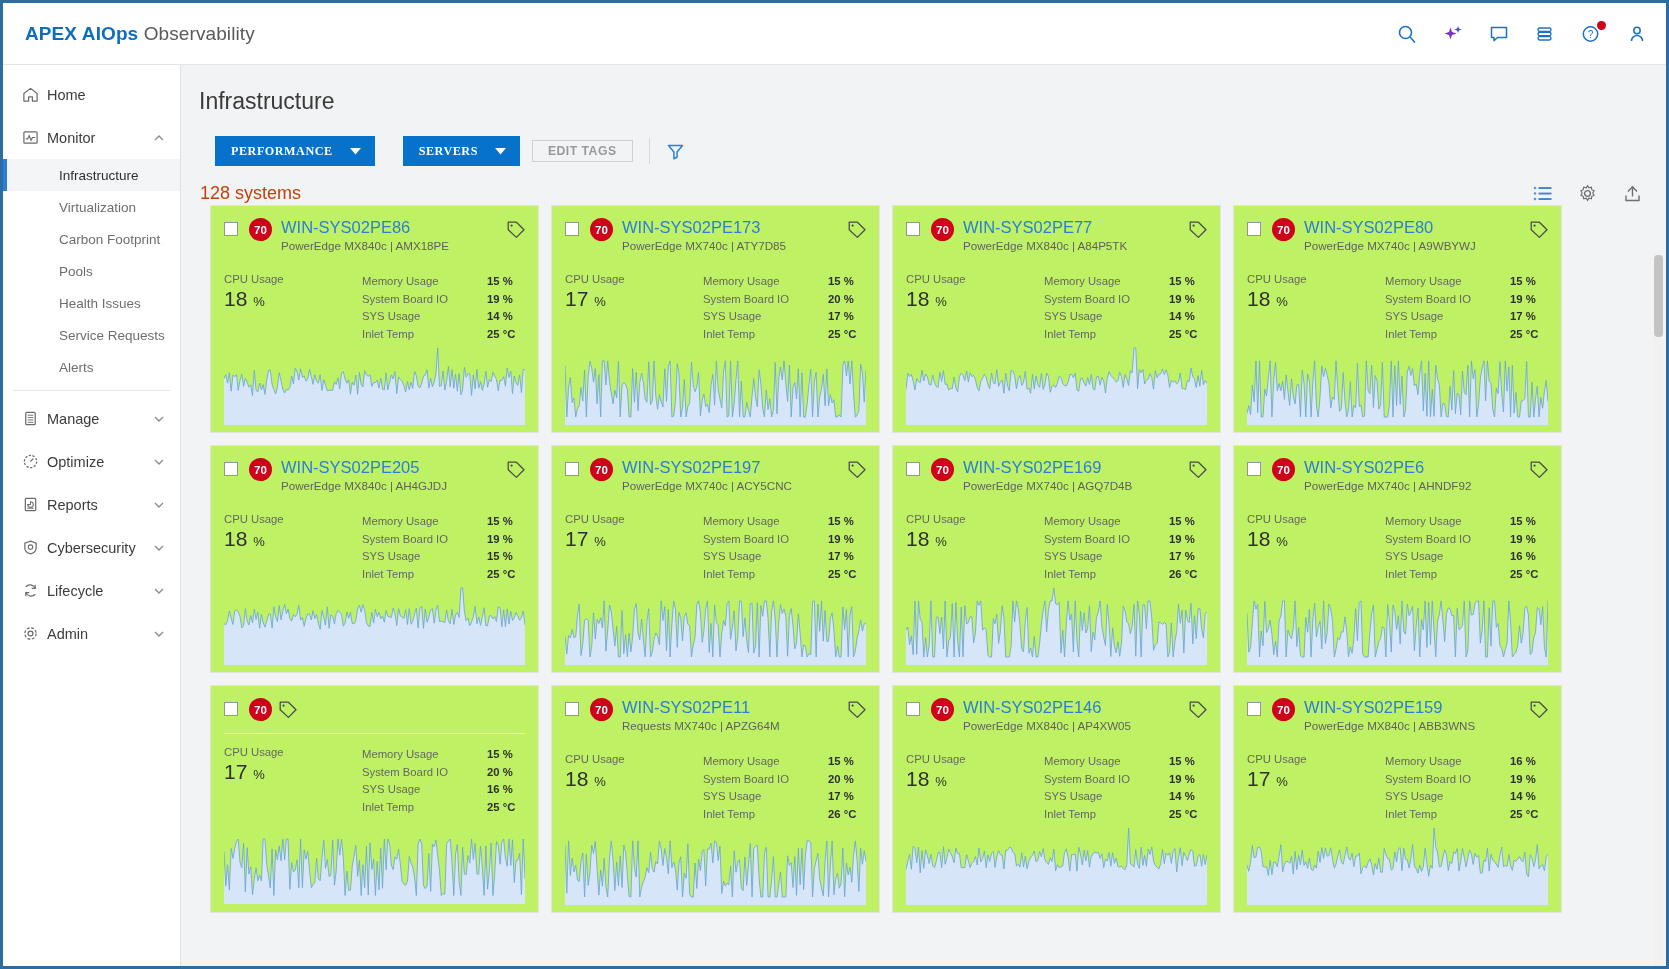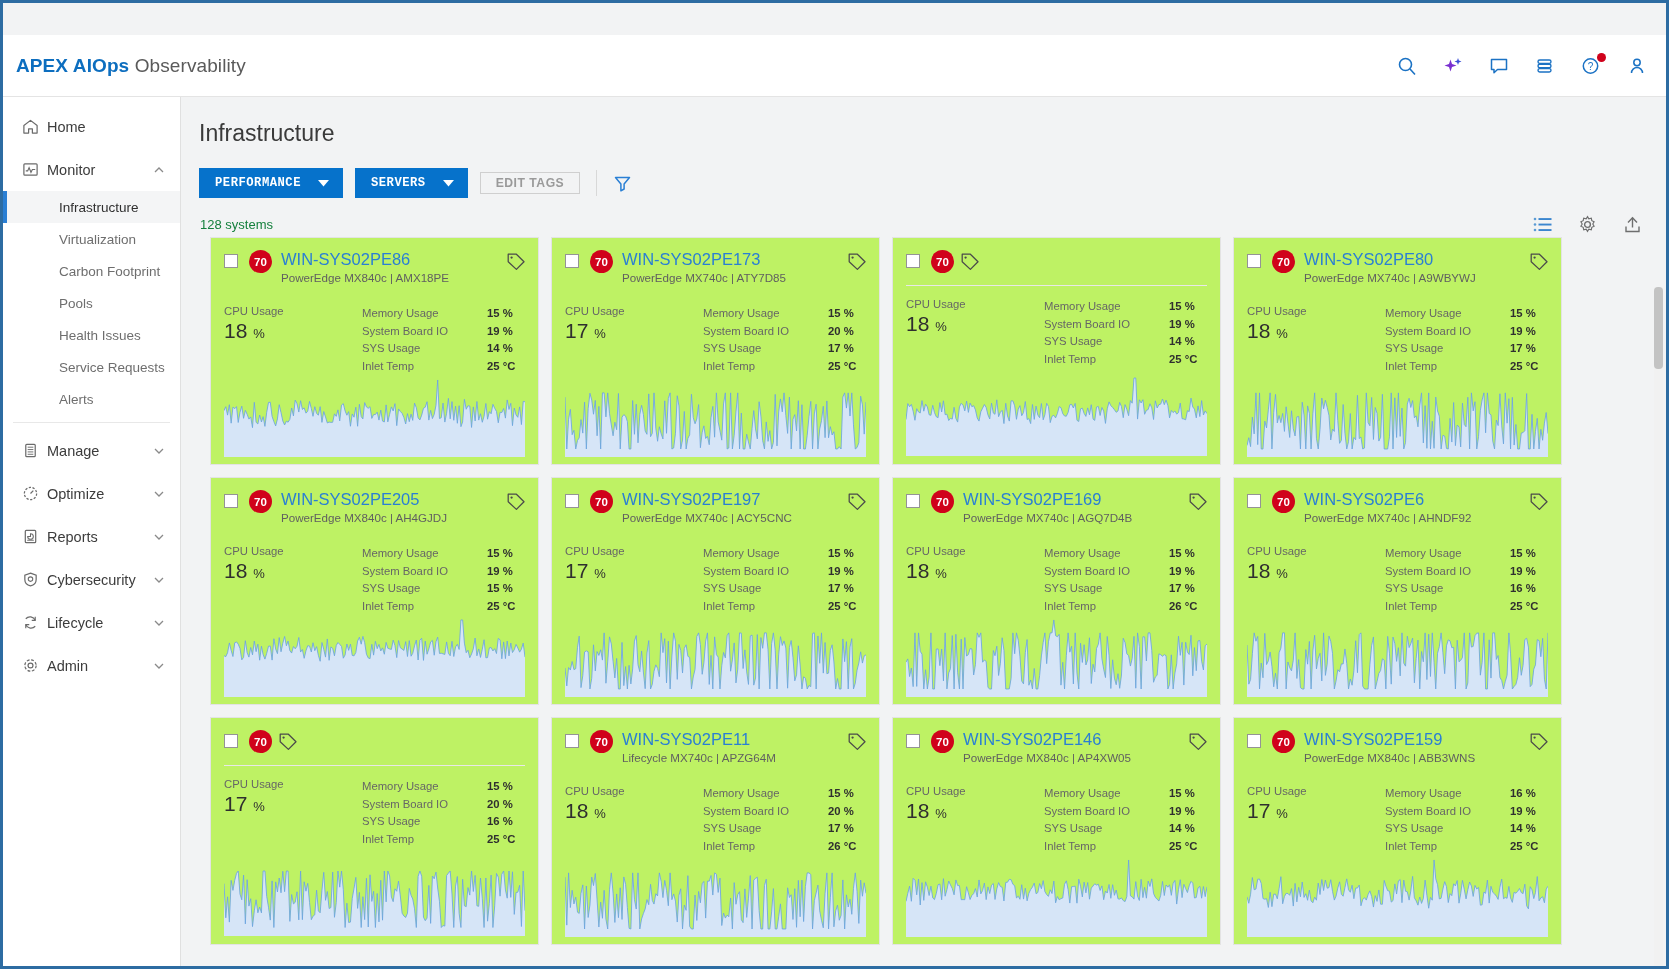--- a/index.html
+++ b/index.html
@@ -14,23 +14,23 @@
     width: 1669px; height: 969px;
     border: 3px solid #2d6ca2;
     background: #f2f3f4;
     overflow: hidden;
   }
 
   
   .topbar {
     height: 62px; background: #fff;
     display: flex; align-items: center;
-    padding: 0 18px 0 13px;
+    padding: 0 18px 0 22px;
     border-bottom: 1px solid #e4e4e4;
-    position: relative; z-index: 5; margin-top: 32px;
+    position: relative; z-index: 5;
   }
   .brand { font-size: 19px; letter-spacing: .1px; }
   .brand .b1 { color: #0d6ebf; font-weight: bold; }
   .brand .b2 { color: #5a5a5a; font-weight: normal; }
   .topicons { margin-left: auto; display: flex; align-items: center; gap: 24px; }
   .topicons .ic { width: 22px; height: 22px; display: flex; align-items: center;
                   justify-content: center; cursor: pointer; position: relative; }
   .badge-dot {
     position: absolute; top: -2px; right: -4px;
     width: 9px; height: 9px; border-radius: 50%; background: #d0021b;
@@ -71,34 +71,34 @@
   
   .main { flex: 1; position: relative; background: #f2f3f4; overflow: hidden; }
   .page-title {
     font-size: 23px; color: #3a3a3a; padding: 23px 0 0 18px; font-weight: normal;
   }
   .toolbar { display: flex; align-items: center; padding: 21px 0 0 18px; gap: 12px; }
   .btn-primary {
     background: #0672cb; color: #fff; border: none; height: 30px;
     padding: 0 14px 0 16px; font-size: 12.2px; font-weight: bold;
     letter-spacing: .5px; display: flex; align-items: center; gap: 17px;
-    cursor: pointer; font-family: Liberation Mono, monospace;
+    cursor: pointer; font-family: Liberation Serif, serif; margin-left: 16px;
   }
   .btn-outline {
     background: transparent; color: #9a9a9a; border: 1px solid #cfcfcf;
     height: 22px; padding: 0 15px; font-size: 12.2px; font-weight: bold;
     letter-spacing: .5px; cursor: default;
     font-family: "Liberation Sans", sans-serif;
   }
   .tb-sep { width: 1px; height: 26px; background: #d8d8d8; margin: 0 4px; }
   .count-row {
     display: flex; align-items: center;
     padding: 17px 24px 0 19px;
   }
-  .count-text { font-size: 13px; color: #15803d; }
+  .count-text { font-size: 18px; color: #c2410c; }
   .count-icons { margin-left: auto; display: flex; align-items: center; gap: 26px; }
   .count-icons .ic { cursor: pointer; width: 19px; height: 19px;
                      display: flex; align-items: center; justify-content: center; }
 
   
   .grid-wrap {
     position: absolute; left: 0; right: 0; top: 128px; bottom: 0;
     overflow: hidden; padding: 0 0 0 0;
   }
   .grid {
@@ -505,20 +505,24 @@
                 <svg viewBox="0 0 303 82" preserveAspectRatio="none">
     <path d="M0.0 21.3 L1.8 73.5 L3.6 43.5 L5.4 33.6 L7.2 59.1 L9.0 54.7 L10.8 73.5 L12.6 64.8 L14.3 62.3 L16.1 43.9 L17.9 57.5 L19.7 26.3 L21.5 73.5 L23.3 32.9 L25.1 17.4 L26.9 24.2 L28.7 38.5 L30.5 24.6 L32.3 60.2 L34.1 30.6 L35.9 73.5 L37.7 17.0 L39.4 17.0 L41.2 41.2 L43.0 17.0 L44.8 37.7 L46.6 49.3 L48.4 60.2 L50.2 46.5 L52.0 54.1 L53.8 17.6 L55.6 73.5 L57.4 41.5 L59.2 38.9 L61.0 40.4 L62.8 45.9 L64.5 73.5 L66.3 73.5 L68.1 24.7 L69.9 58.7 L71.7 28.4 L73.5 67.3 L75.3 38.7 L77.1 29.5 L78.9 38.7 L80.7 55.4 L82.5 58.7 L84.3 18.0 L86.1 61.1 L87.9 57.6 L89.6 17.0 L91.4 52.5 L93.2 65.7 L95.0 51.1 L96.8 58.3 L98.6 63.4 L100.4 25.0 L102.2 57.7 L104.0 22.7 L105.8 17.0 L107.6 73.5 L109.4 72.5 L111.2 57.7 L113.0 19.9 L114.7 30.1 L116.5 73.5 L118.3 64.4 L120.1 35.7 L121.9 73.5 L123.7 62.8 L125.5 59.2 L127.3 18.4 L129.1 41.8 L130.9 48.1 L132.7 43.3 L134.5 28.8 L136.3 72.2 L138.1 56.6 L139.8 50.2 L141.6 62.9 L143.4 60.7 L145.2 69.2 L147.0 42.0 L148.8 30.6 L150.6 61.6 L152.4 17.0 L154.2 46.2 L156.0 55.2 L157.8 64.6 L159.6 28.1 L161.4 17.0 L163.2 73.5 L164.9 72.5 L166.7 17.0 L168.5 73.5 L170.3 59.7 L172.1 36.1 L173.9 17.0 L175.7 73.5 L177.5 37.3 L179.3 73.5 L181.1 73.5 L182.9 58.6 L184.7 66.4 L186.5 73.5 L188.3 52.6 L190.0 34.8 L191.8 53.3 L193.6 63.3 L195.4 25.9 L197.2 40.4 L199.0 65.0 L200.8 73.5 L202.6 46.2 L204.4 65.8 L206.2 55.0 L208.0 73.5 L209.8 66.8 L211.6 18.5 L213.4 70.4 L215.1 36.2 L216.9 23.1 L218.7 36.1 L220.5 17.0 L222.3 39.9 L224.1 57.8 L225.9 21.2 L227.7 73.5 L229.5 43.6 L231.3 38.9 L233.1 55.3 L234.9 24.9 L236.7 73.5 L238.5 28.9 L240.2 73.5 L242.0 73.5 L243.8 59.8 L245.6 40.9 L247.4 25.5 L249.2 73.5 L251.0 38.2 L252.8 28.4 L254.6 73.5 L256.4 53.3 L258.2 45.0 L260.0 30.5 L261.8 62.1 L263.6 25.1 L265.3 62.2 L267.1 51.0 L268.9 59.4 L270.7 56.1 L272.5 73.5 L274.3 73.5 L276.1 71.2 L277.9 73.5 L279.7 21.2 L281.5 17.0 L283.3 32.3 L285.1 17.0 L286.9 40.3 L288.7 17.0 L290.4 49.1 L292.2 73.5 L294.0 72.0 L295.8 67.1 L297.6 20.3 L299.4 29.1 L301.2 58.5 L303.0 26.2 L 303 82 L 0 82 Z" fill="#d6e5f7"></path>
     <path d="M0.0 21.3 L1.8 73.5 L3.6 43.5 L5.4 33.6 L7.2 59.1 L9.0 54.7 L10.8 73.5 L12.6 64.8 L14.3 62.3 L16.1 43.9 L17.9 57.5 L19.7 26.3 L21.5 73.5 L23.3 32.9 L25.1 17.4 L26.9 24.2 L28.7 38.5 L30.5 24.6 L32.3 60.2 L34.1 30.6 L35.9 73.5 L37.7 17.0 L39.4 17.0 L41.2 41.2 L43.0 17.0 L44.8 37.7 L46.6 49.3 L48.4 60.2 L50.2 46.5 L52.0 54.1 L53.8 17.6 L55.6 73.5 L57.4 41.5 L59.2 38.9 L61.0 40.4 L62.8 45.9 L64.5 73.5 L66.3 73.5 L68.1 24.7 L69.9 58.7 L71.7 28.4 L73.5 67.3 L75.3 38.7 L77.1 29.5 L78.9 38.7 L80.7 55.4 L82.5 58.7 L84.3 18.0 L86.1 61.1 L87.9 57.6 L89.6 17.0 L91.4 52.5 L93.2 65.7 L95.0 51.1 L96.8 58.3 L98.6 63.4 L100.4 25.0 L102.2 57.7 L104.0 22.7 L105.8 17.0 L107.6 73.5 L109.4 72.5 L111.2 57.7 L113.0 19.9 L114.7 30.1 L116.5 73.5 L118.3 64.4 L120.1 35.7 L121.9 73.5 L123.7 62.8 L125.5 59.2 L127.3 18.4 L129.1 41.8 L130.9 48.1 L132.7 43.3 L134.5 28.8 L136.3 72.2 L138.1 56.6 L139.8 50.2 L141.6 62.9 L143.4 60.7 L145.2 69.2 L147.0 42.0 L148.8 30.6 L150.6 61.6 L152.4 17.0 L154.2 46.2 L156.0 55.2 L157.8 64.6 L159.6 28.1 L161.4 17.0 L163.2 73.5 L164.9 72.5 L166.7 17.0 L168.5 73.5 L170.3 59.7 L172.1 36.1 L173.9 17.0 L175.7 73.5 L177.5 37.3 L179.3 73.5 L181.1 73.5 L182.9 58.6 L184.7 66.4 L186.5 73.5 L188.3 52.6 L190.0 34.8 L191.8 53.3 L193.6 63.3 L195.4 25.9 L197.2 40.4 L199.0 65.0 L200.8 73.5 L202.6 46.2 L204.4 65.8 L206.2 55.0 L208.0 73.5 L209.8 66.8 L211.6 18.5 L213.4 70.4 L215.1 36.2 L216.9 23.1 L218.7 36.1 L220.5 17.0 L222.3 39.9 L224.1 57.8 L225.9 21.2 L227.7 73.5 L229.5 43.6 L231.3 38.9 L233.1 55.3 L234.9 24.9 L236.7 73.5 L238.5 28.9 L240.2 73.5 L242.0 73.5 L243.8 59.8 L245.6 40.9 L247.4 25.5 L249.2 73.5 L251.0 38.2 L252.8 28.4 L254.6 73.5 L256.4 53.3 L258.2 45.0 L260.0 30.5 L261.8 62.1 L263.6 25.1 L265.3 62.2 L267.1 51.0 L268.9 59.4 L270.7 56.1 L272.5 73.5 L274.3 73.5 L276.1 71.2 L277.9 73.5 L279.7 21.2 L281.5 17.0 L283.3 32.3 L285.1 17.0 L286.9 40.3 L288.7 17.0 L290.4 49.1 L292.2 73.5 L294.0 72.0 L295.8 67.1 L297.6 20.3 L299.4 29.1 L301.2 58.5 L303.0 26.2" fill="none" stroke="#6ba4e0" stroke-width="0.85"></path>
   </svg>
               </div>
   </div>
             <div class="card">
     <div class="card-head">
       <span class="chk"></span>
       <span class="health">70</span>
+      <span class="names">
+        <span class="host" style="display:block">WIN-SYS02PE77</span>
+        <span class="model" style="display:block">PowerEdge MX840c | A84P5TK</span>
+      </span>
       <span class="tagbtn">
         <svg width="20" height="20" viewBox="0 0 20 20">
                     <path d="M2.2 2.2 h8.2 L18 9.8 l-7.6 7.6 L2.2 9.8 z" fill="none" stroke="#4a4a4a" stroke-width="1.25" stroke-linejoin="round"></path>
                     <circle cx="5.6" cy="5.6" r="1.15" fill="#4a4a4a"></circle>
                   </svg>
       </span>
     </div>
     <div class="card-sep"></div>
     <div class="metrics">
       <div class="m-left">
@@ -828,21 +832,21 @@
     <path d="M0.0 29.6 L1.8 63.8 L3.6 42.8 L5.4 68.1 L7.2 26.4 L9.0 36.4 L10.8 26.3 L12.6 19.3 L14.3 17.0 L16.1 40.1 L17.9 45.8 L19.7 21.1 L21.5 69.9 L23.3 25.7 L25.1 52.1 L26.9 44.7 L28.7 72.6 L30.5 56.8 L32.3 45.8 L34.1 58.8 L35.9 53.0 L37.7 58.9 L39.4 17.0 L41.2 17.0 L43.0 42.4 L44.8 53.2 L46.6 66.1 L48.4 26.9 L50.2 73.5 L52.0 27.9 L53.8 38.0 L55.6 24.0 L57.4 38.8 L59.2 17.3 L61.0 37.7 L62.8 17.0 L64.5 17.0 L66.3 67.4 L68.1 40.5 L69.9 49.9 L71.7 48.3 L73.5 37.8 L75.3 65.9 L77.1 17.0 L78.9 65.7 L80.7 27.8 L82.5 37.2 L84.3 29.3 L86.1 48.4 L87.9 65.7 L89.6 62.2 L91.4 60.8 L93.2 36.2 L95.0 56.9 L96.8 58.8 L98.6 36.3 L100.4 18.3 L102.2 46.3 L104.0 37.5 L105.8 54.5 L107.6 53.6 L109.4 18.1 L111.2 63.3 L113.0 48.5 L114.7 17.0 L116.5 33.2 L118.3 17.0 L120.1 35.5 L121.9 73.5 L123.7 49.2 L125.5 68.5 L127.3 68.1 L129.1 44.4 L130.9 34.3 L132.7 23.4 L134.5 54.4 L136.3 38.4 L138.1 73.5 L139.8 42.7 L141.6 65.6 L143.4 24.3 L145.2 73.0 L147.0 20.8 L148.8 47.4 L150.6 37.3 L152.4 73.5 L154.2 39.5 L156.0 67.9 L157.8 26.3 L159.6 66.2 L161.4 17.0 L163.2 47.9 L164.9 17.0 L166.7 22.0 L168.5 43.1 L170.3 47.7 L172.1 34.8 L173.9 37.3 L175.7 27.1 L177.5 42.0 L179.3 59.2 L181.1 62.0 L182.9 63.5 L184.7 59.3 L186.5 34.4 L188.3 41.4 L190.0 45.0 L191.8 54.8 L193.6 73.5 L195.4 22.3 L197.2 17.0 L199.0 22.2 L200.8 63.2 L202.6 66.7 L204.4 64.1 L206.2 31.4 L208.0 69.4 L209.8 22.0 L211.6 24.8 L213.4 18.1 L215.1 34.0 L216.9 47.3 L218.7 73.5 L220.5 71.5 L222.3 72.1 L224.1 21.5 L225.9 19.1 L227.7 17.0 L229.5 40.0 L231.3 73.5 L233.1 32.1 L234.9 22.5 L236.7 59.3 L238.5 73.5 L240.2 25.3 L242.0 51.8 L243.8 52.7 L245.6 33.6 L247.4 41.1 L249.2 17.0 L251.0 37.5 L252.8 21.4 L254.6 51.8 L256.4 52.3 L258.2 24.0 L260.0 44.3 L261.8 73.5 L263.6 24.0 L265.3 67.2 L267.1 49.4 L268.9 21.1 L270.7 73.5 L272.5 51.9 L274.3 19.5 L276.1 23.1 L277.9 42.2 L279.7 20.2 L281.5 17.0 L283.3 35.9 L285.1 44.2 L286.9 17.0 L288.7 43.4 L290.4 17.8 L292.2 60.4 L294.0 38.5 L295.8 38.2 L297.6 31.3 L299.4 72.5 L301.2 17.0 L303.0 56.7" fill="none" stroke="#6ba4e0" stroke-width="0.85"></path>
   </svg>
               </div>
   </div>
             <div class="card">
     <div class="card-head">
       <span class="chk"></span>
       <span class="health">70</span>
       <span class="names">
         <span class="host" style="display:block">WIN-SYS02PE11</span>
-        <span class="model" style="display:block">Lifecycle MX740c | APZG64M</span>
+        <span class="model" style="display:block">Requests MX740c | APZG64M</span>
       </span>
       <span class="tagbtn">
         <svg width="20" height="20" viewBox="0 0 20 20">
                     <path d="M2.2 2.2 h8.2 L18 9.8 l-7.6 7.6 L2.2 9.8 z" fill="none" stroke="#4a4a4a" stroke-width="1.25" stroke-linejoin="round"></path>
                     <circle cx="5.6" cy="5.6" r="1.15" fill="#4a4a4a"></circle>
                   </svg>
       </span>
     </div>
     <div class="card-sep"></div>
     <div class="metrics">

